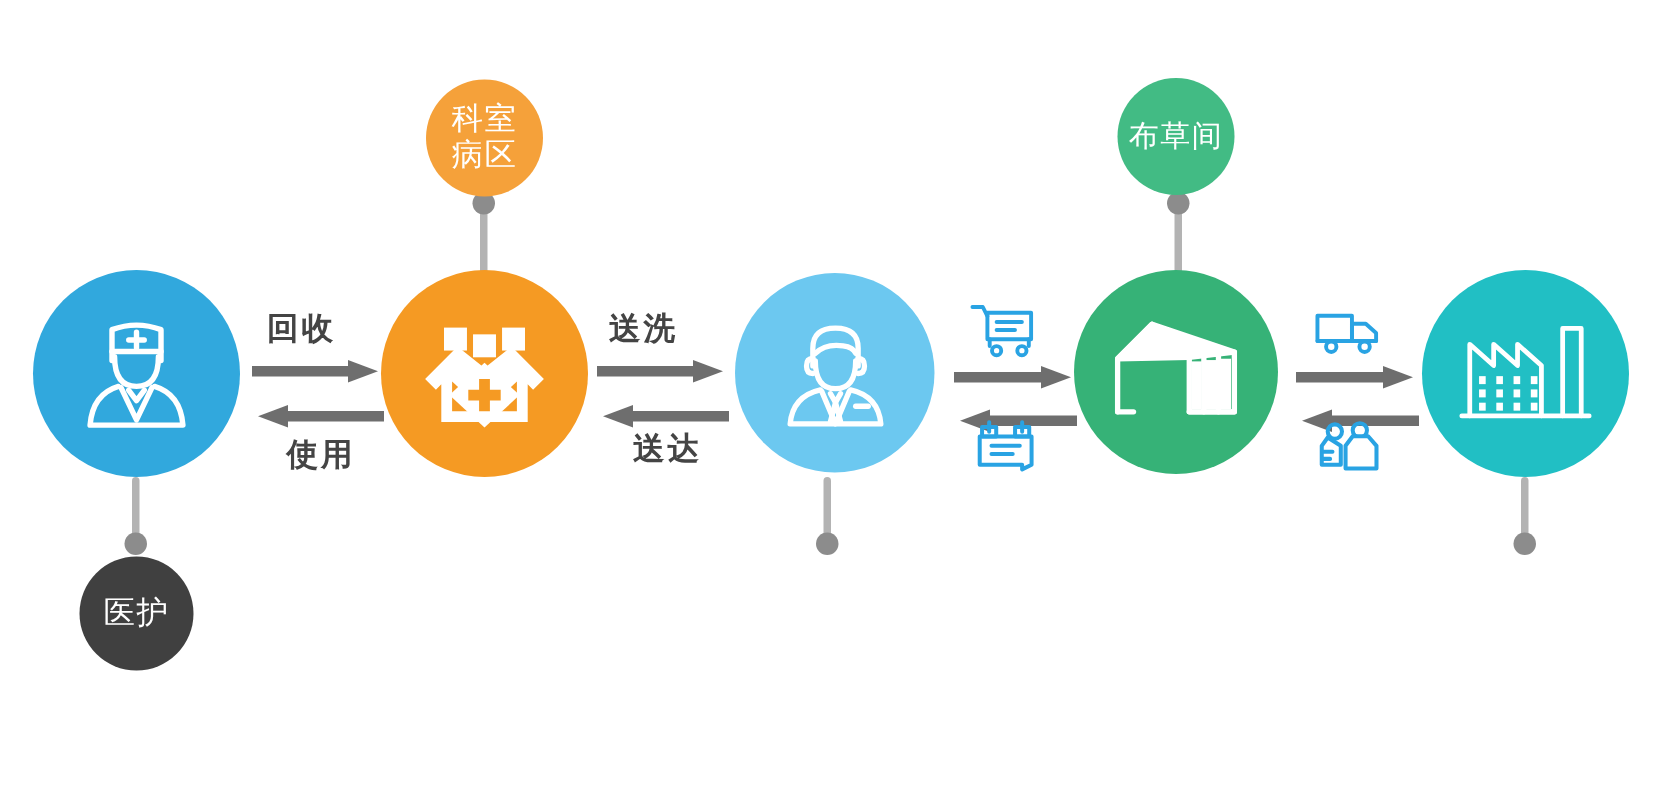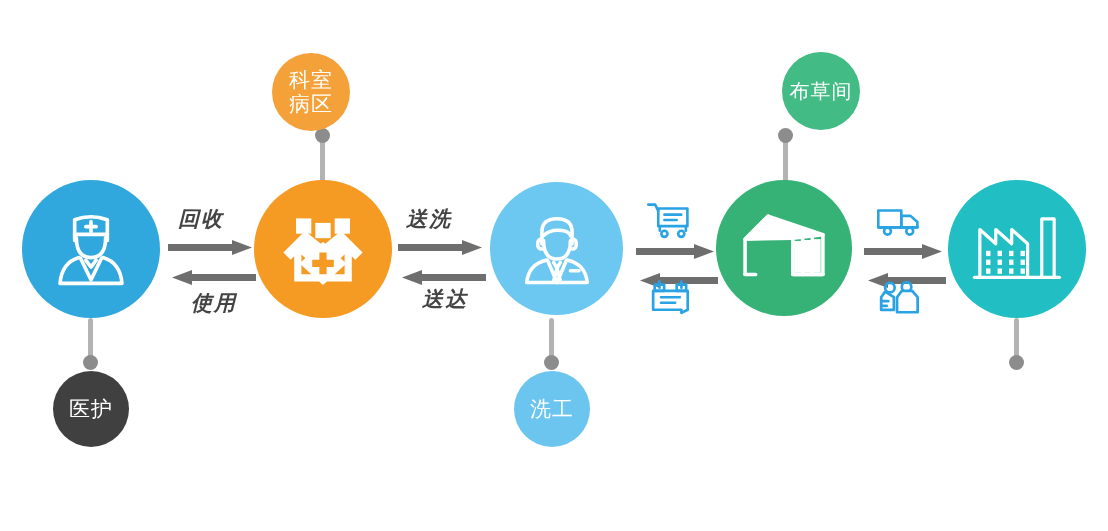--- a/index.html
+++ b/index.html
@@ -57,21 +57,20 @@
     position: absolute;
     width: 15px;
     height: 15px;
     border-radius: 50%;
     background: #8c8c8c;
   }
 
   
   .arrow-group {
     position: absolute;
-    font-style: italic;
   }
   .arrow-label {
     position: absolute;
     font-size: 21px;
     color: #444444;
     letter-spacing: 2px;
     white-space: nowrap;
     font-weight: 600;
   }
   .mini-icon {
@@ -145,21 +144,21 @@
                    M26 56 L26 78 H74 V56 L50 78 L26 56 Z" fill-rule="evenodd"></path>
 
           <path d="M50 42 L76 66 L50 90 L24 66 Z"></path>
         </g>
         <g fill="#f59a23">
           <path d="M46 54 H54 V62 H62 V70 H54 V78 H46 V70 H38 V62 H46 Z"></path>
         </g>
       </svg>
     </span>
   </div>
-  <div class="bubble" style="left:272px; top:53px; width:78px; height:78px; background:#f5a13a;text-align:center;">科室
+  <div class="bubble" style="left:284px; top:53px; width:78px; height:78px; background:#f5a13a;text-align:center;">科室
 病区</div>
 
   <div class="arrow-group" style="left:398px; top:205px; width:88px; height:110px;">
     <div class="arrow-label" style="left:8px; top:0px;">送洗</div>
     <svg width="88" height="60" viewBox="0 0 88 60" style="position:absolute; left:0; top:32px;">
       <g fill="#6e6e6e">
         <rect x="0" y="7" width="68" height="7"></rect>
         <polygon points="64,3 84,10.5 64,18"></polygon>
         <rect x="20" y="37" width="68" height="7"></rect>
         <polygon points="24,33 4,40.5 24,48"></polygon>
@@ -183,21 +182,20 @@
         <path d="M38 63 Q16 68 14 90 H86 Q84 68 62 63"></path>
 
         <path d="M39 64 L50 90 L61 64"></path>
         <path d="M46 66 L50 73 L54 66"></path>
         <path d="M50 73 L46 88 H54 Z"></path>
 
         <path d="M66 76 H76"></path>
       </svg>
     </span>
   </div>
-  <div class="bubble" style="left:514px; top:371px; width:76px; height:76px; background:#6cc5ef;">洗工</div>
 
   <div class="arrow-group" style="left:636px; top:200px; width:82px; height:120px;">
     <span class="mini-icon" style="left:10px; top:0px;">
       <svg width="46" height="40" viewBox="0 0 60 52" fill="none" stroke="#29a3e3" stroke-width="3.4" stroke-linejoin="round" stroke-linecap="round">
         <path d="M3 6 H12 L16 14"></path>
         <rect x="16" y="11" width="38" height="23"></rect>
         <path d="M24 19 H46 M24 26 H40"></path>
         <path d="M18 34 V40 M52 34 V40"></path>
         <circle cx="24" cy="44" r="4"></circle>
         <circle cx="46" cy="44" r="4"></circle>
@@ -239,21 +237,21 @@
           <path d="M8 78 H20"></path>
         </g>
         <g fill="#ffffff">
           <rect x="63.5" y="40" width="8" height="36"></rect>
           <rect x="74.5" y="39" width="8" height="37"></rect>
           <rect x="85.5" y="38" width="8" height="38"></rect>
         </g>
       </svg>
     </span>
   </div>
-  <div class="bubble small" style="left:745px; top:52px; width:78px; height:78px; background:#42bb84;margin-left:37px;">布草间</div>
+  <div class="bubble small" style="left:745px; top:52px; width:78px; height:78px; background:#42bb84;">布草间</div>
 
   <div class="arrow-group" style="left:864px; top:200px; width:82px; height:120px;">
     <span class="mini-icon" style="left:12px; top:4px;">
       <svg width="46" height="36" viewBox="0 0 60 46" fill="none" stroke="#29a3e3" stroke-width="3.4" stroke-linejoin="round" stroke-linecap="round">
         <rect x="3" y="8" width="30" height="22"></rect>
         <path d="M33 15 H45 L54 23 V30 H33 Z"></path>
         <path d="M3 30 H54"></path>
         <circle cx="15" cy="35" r="4.5"></circle>
         <circle cx="44" cy="35" r="4.5"></circle>
       </svg>

